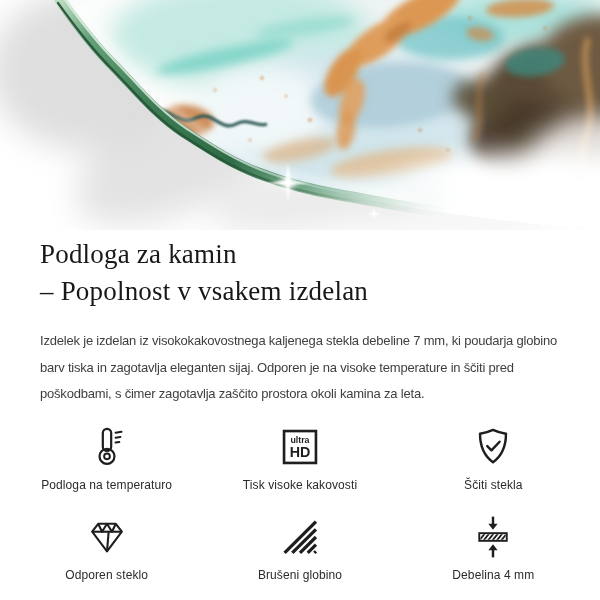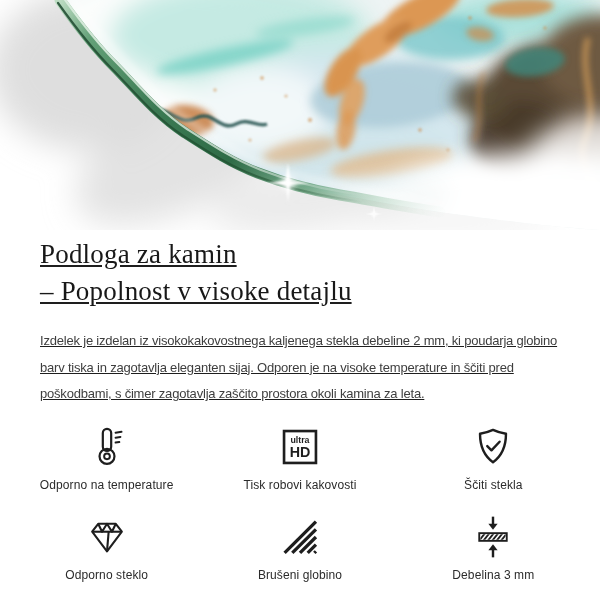--- a/index.html
+++ b/index.html
@@ -2,21 +2,21 @@
 <html lang="sl"><head>
 <meta charset="utf-8">
 <style>
   html,body{margin:0;padding:0;}
   body{
     width:600px;height:600px;overflow:hidden;background:#ffffff;
     font-family:"Liberation Sans","DejaVu Sans",sans-serif;color:#1e1e1e;
   }
   .hero{width:600px;height:230px;position:relative;}
   .hero svg{display:block;}
-  .content{padding:0 40px;text-decoration:underline;}
+  .content{padding:0 40px;}
   .title{
     font-family:"Liberation Serif","DejaVu Serif",serif;
     font-size:27px;line-height:37px;font-weight:400;color:#181818;
     margin-top:6px;letter-spacing:.2px;
   }
   .desc{
     margin-top:11px;width:534px;font-size:13px;line-height:26.5px;
     color:#3e3e3e;letter-spacing:-.2px;
   }
   .features{
@@ -176,52 +176,52 @@
       <circle cx="288" cy="183" r="7" fill="#ffffff" filter="url(#b3)"></circle>
       <path d="M288,163 L290.3,180 L288,203 L285.7,180 Z" fill="#ffffff"></path>
       <path d="M266,183 L285,180.8 L310,183 L285,185.2 Z" fill="#ffffff"></path>
     </g>
   </svg>
 </div>
 
 <div class="content">
   <h1 class="title">
     <span style="display:block">Podloga za kamin</span>
-    <span style="display:block">– Popolnost v visoke detajlu</span>
+    <span style="display:block">– Popolnost v vsakem izdelan</span>
   </h1>
-  <div class="desc">Izdelek je izdelan iz visokokakovostnega kaljenega stekla debeline 2 mm, ki poudarja globino barv tiska in zagotavlja eleganten sijaj. Odporen je na visoke temperature in ščiti pred poškodbami, s čimer zagotavlja zaščito prostora okoli kamina za leta.</div>
+  <div class="desc">Izdelek je izdelan iz visokokakovostnega kaljenega stekla debeline 7 mm, ki poudarja globino barv tiska in zagotavlja eleganten sijaj. Odporen je na visoke temperature in ščiti pred poškodbami, s čimer zagotavlja zaščito prostora okoli kamina za leta.</div>
 </div>
 
 <div class="features">
 
   <div class="feature">
     <span class="ico">
       <svg viewBox="0 0 40 40">
         <g class="ink" stroke-width="2" stroke-linecap="round">
           <rect x="16.2" y="3.5" width="7.6" height="20" rx="3.8"></rect>
           <circle cx="20" cy="28.5" r="6.8"></circle>
           <circle cx="20" cy="28.5" r="2.6" stroke-width="1.8"></circle>
           <line x1="27.8" y1="7" x2="33.2" y2="6.2" stroke-width="1.8"></line>
           <line x1="27.8" y1="11.5" x2="32.2" y2="10.9" stroke-width="1.8"></line>
           <line x1="27.8" y1="16" x2="31.2" y2="15.5" stroke-width="1.8"></line>
         </g>
       </svg>
     </span>
-    <span class="lbl">Odporno na temperature</span>
+    <span class="lbl">Podloga na temperaturo</span>
   </div>
 
   <div class="feature">
     <span class="ico">
       <svg viewBox="0 0 40 40">
         <rect class="ink" x="5.5" y="5.5" width="29" height="29" stroke-width="2.4"></rect>
         <text x="20" y="16.5" text-anchor="middle" font-size="8" font-weight="700" fill="#1e1e1e" font-family="Liberation Sans, sans-serif">ultra</text>
         <text x="20" y="29.5" text-anchor="middle" font-size="13" font-weight="700" fill="#1e1e1e" font-family="Liberation Sans, sans-serif">HD</text>
       </svg>
     </span>
-    <span class="lbl">Tisk robovi kakovosti</span>
+    <span class="lbl">Tisk visoke kakovosti</span>
   </div>
 
   <div class="feature">
     <span class="ico">
       <svg viewBox="0 0 40 40">
         <path class="ink" stroke-width="2.2" stroke-linejoin="round" d="M20,4.5 C23.8,6.3 27.7,7.4 31.8,7.9 C31.8,18.5 28.6,27.6 20,33.8 C11.4,27.6 8.2,18.5 8.2,7.9 C12.3,7.4 16.2,6.3 20,4.5 Z"></path>
         <path class="ink" stroke-width="2.2" stroke-linecap="round" stroke-linejoin="round" d="M14.8,19.2 L18.6,23 L26,15.2"></path>
       </svg>
     </span>
     <span class="lbl">Ščiti stekla</span>
@@ -231,21 +231,21 @@
     <span class="ico">
       <svg viewBox="0 0 40 40">
         <g class="ink" stroke-width="1.9" stroke-linejoin="round">
           <path d="M12,8 L28,8 L33.5,15.2 L20,33 L6.5,15.2 Z"></path>
           <line x1="6.5" y1="15.2" x2="33.5" y2="15.2"></line>
           <path d="M12,8 L15.5,15.2 L20,8 L24.5,15.2 L28,8"></path>
           <line x1="21.5" y1="15.2" x2="20" y2="33"></line>
         </g>
       </svg>
     </span>
-    <span class="lbl">Odporno steklo</span>
+    <span class="lbl">Odporen steklo</span>
   </div>
 
   <div class="feature">
     <span class="ico">
       <svg viewBox="0 0 40 40">
         <g class="ink" stroke-width="3">
           <line x1="6" y1="34.5" x2="34.5" y2="6"></line>
           <line x1="13" y1="34.5" x2="34.5" y2="13"></line>
           <line x1="20" y1="34.5" x2="34.5" y2="20"></line>
           <line x1="27" y1="34.5" x2="34.5" y2="27"></line>
@@ -274,16 +274,16 @@
         <g class="ink" stroke-width="1.7" clip-path="url(#barClip)">
           <line x1="6" y1="25" x2="14" y2="15"></line>
           <line x1="10" y1="25" x2="18" y2="15"></line>
           <line x1="14" y1="25" x2="22" y2="15"></line>
           <line x1="18" y1="25" x2="26" y2="15"></line>
           <line x1="22" y1="25" x2="30" y2="15"></line>
           <line x1="26" y1="25" x2="34" y2="15"></line>
         </g>
       </svg>
     </span>
-    <span class="lbl">Debelina 3 mm</span>
+    <span class="lbl">Debelina 4 mm</span>
   </div>
 
 </div>
 
 </body></html>

